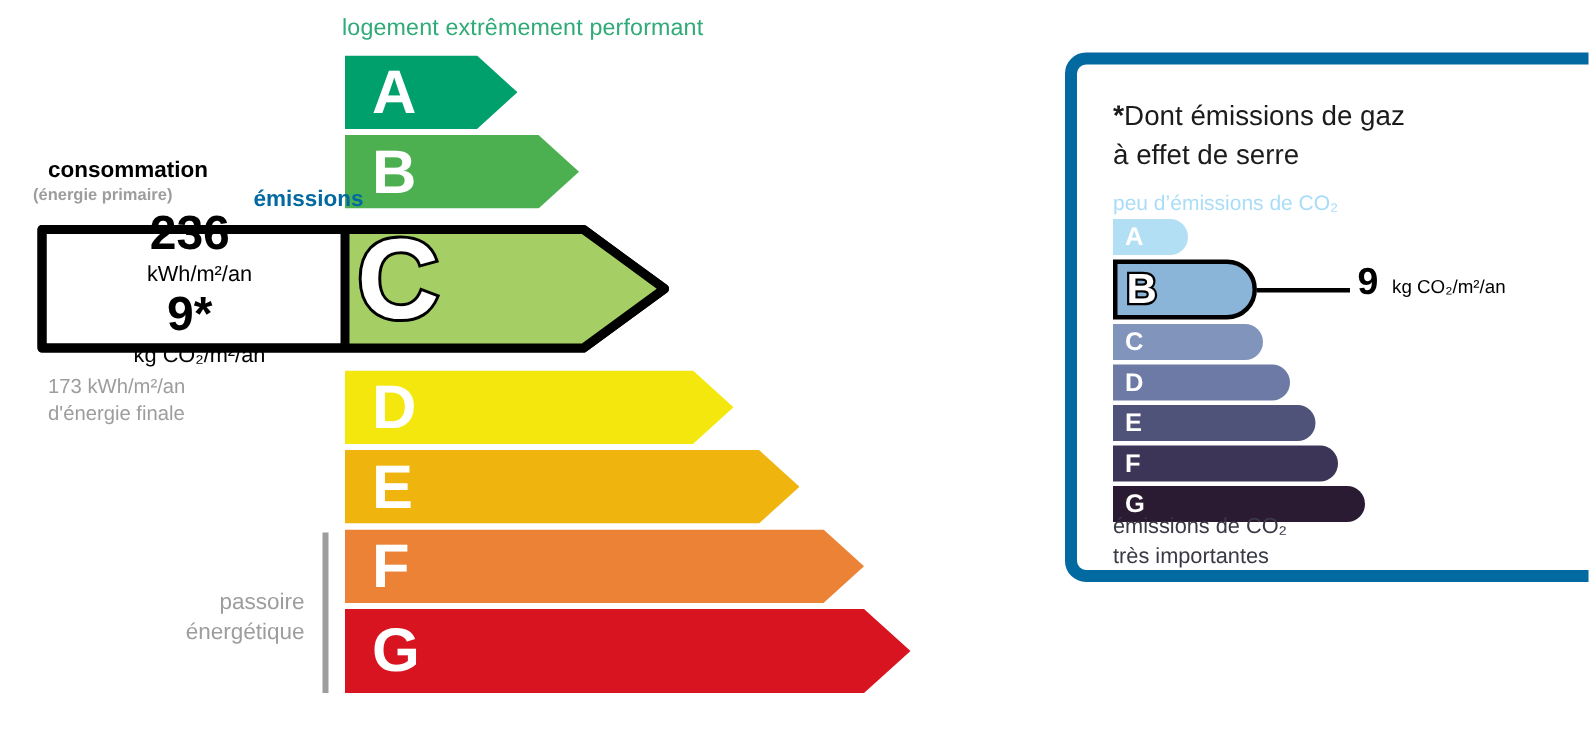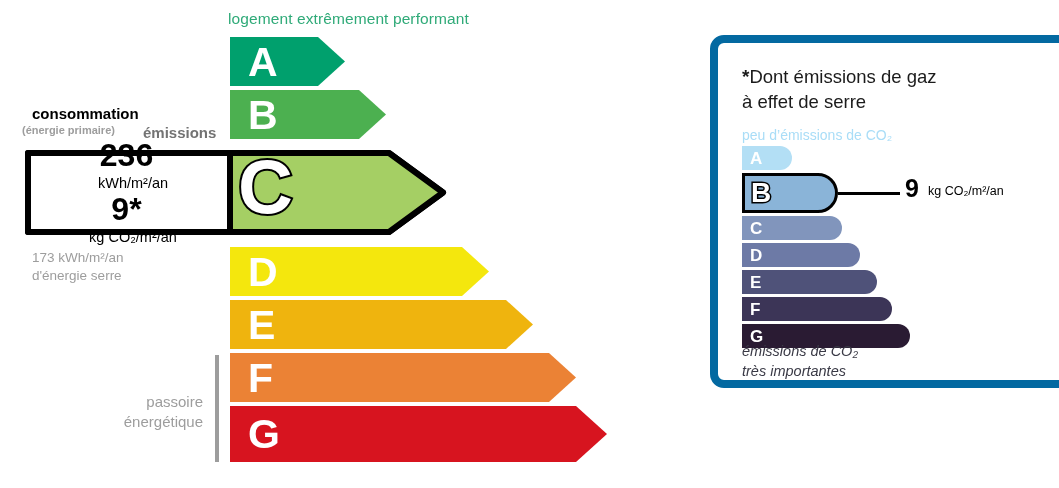--- a/index.html
+++ b/index.html
@@ -62,22 +62,22 @@
   
   #lbl-consommation{
     position:absolute;left:32px;top:105px;
     font-size:15px;font-weight:bold;color:#000;white-space:nowrap;
   }
   #lbl-energie-primaire{
     position:absolute;left:22px;top:124px;
     font-size:11px;color:#9d9d9d;white-space:nowrap;font-weight:bold;
   }
   #lbl-emissions{
-    position:absolute;left:143px;top:124px;
-    font-size:15px;font-weight:bold;color:#737373;white-space:nowrap;
+    position:absolute;left:169px;top:124px;
+    font-size:15px;font-weight:bold;color:#0369a1;white-space:nowrap;
   }
 
   
   #lbl-final{
     position:absolute;left:32px;top:249px;
     font-size:13.5px;color:#9d9d9d;line-height:1.33;white-space:nowrap;
   }
 
   
   #passoire-bar{position:absolute;left:215px;top:355px;width:4px;height:107px;background:#9d9d9d;}
@@ -96,21 +96,21 @@
     position:absolute;left:24px;top:22px;width:260px;
     font-size:18.5px;color:#1b1b1b;line-height:1.3;
   }
   #co2-title .star{font-weight:bold;font-size:19px;}
   #co2-top-caption{
     position:absolute;left:24px;top:84px;
     font-size:14px;color:#a9ddf7;white-space:nowrap;
   }
   #co2-bottom-caption{
     position:absolute;left:24px;top:299px;
-    font-size:14.5px;color:#3a3a46;line-height:1.35;white-space:nowrap;font-style:italic;
+    font-size:14.5px;color:#3a3a46;line-height:1.35;white-space:nowrap;
   }
   .co2-bars{position:absolute;left:24px;top:103px;}
   .co2-row{position:relative;height:24px;margin-bottom:3px;}
   .co2-bar{
     position:absolute;left:0;top:0;height:24px;
     border-radius:0 13px 13px 0;
   }
   .co2-letter{
     position:absolute;left:8px;top:50%;transform:translateY(-50%);
     color:#fff;font-weight:bold;font-size:17px;line-height:1;z-index:3;
@@ -208,21 +208,21 @@
     </div>
 
     <div id="c-letter">C</div>
 
     <div id="lbl-consommation">consommation</div>
     <div id="lbl-energie-primaire">(énergie primaire)</div>
     <div id="lbl-emissions">émissions</div>
 
     <div id="lbl-final">
       <div>173 kWh/m²/an</div>
-      <div>d'énergie serre</div>
+      <div>d'énergie finale</div>
     </div>
 
     <div id="passoire-bar"></div>
     <div id="passoire-label">
       <div>passoire</div>
       <div>énergétique</div>
     </div>
 
   </div>
 

